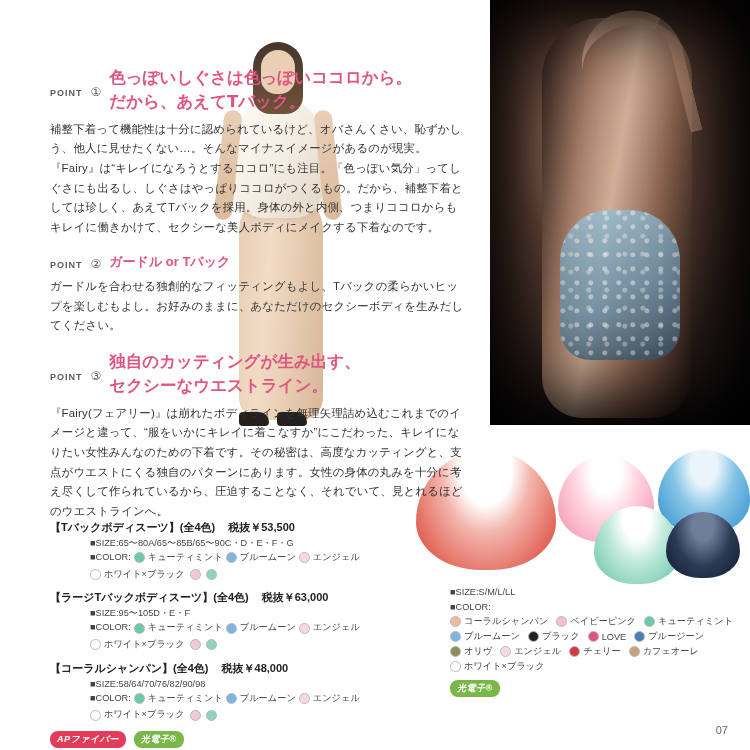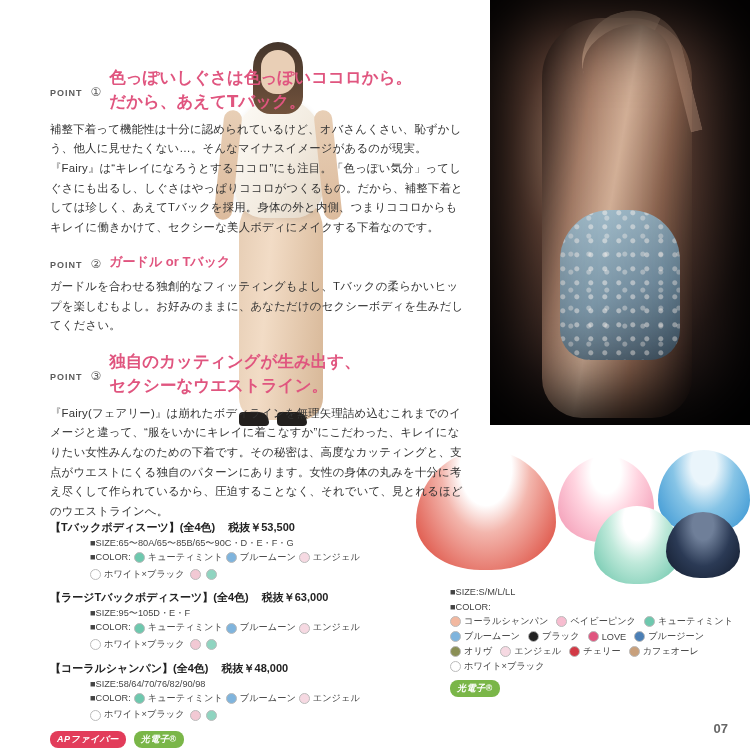--- a/index.html
+++ b/index.html
@@ -141,21 +141,21 @@
 
   
   .specs-right{position:absolute;left:450px;top:585px;width:290px;}
   .specs-right .title{font-size:11px;font-weight:bold;color:#222;margin-bottom:3px;}
   .specs-right .line{font-size:9.2px;color:#444;line-height:1.6;}
   .colorgrid{display:flex;flex-wrap:wrap;gap:2px 8px;max-width:285px;margin-top:1px;}
   .citem{display:flex;align-items:center;font-size:9.2px;color:#444;white-space:nowrap;}
   .badge-row{margin-top:7px;}
 
   .pageno{
-    position:absolute;right:22px;bottom:14px;font-size:13px;color:#666;font-weight:bold;
+    position:absolute;right:22px;bottom:14px;font-size:11px;color:#666;font-weight:normal;
   }
 </style>
 </head>
 <body>
 
 <div class="page">
 
   <div class="hero">
     <div class="glow"></div>
     <div class="body"></div>

